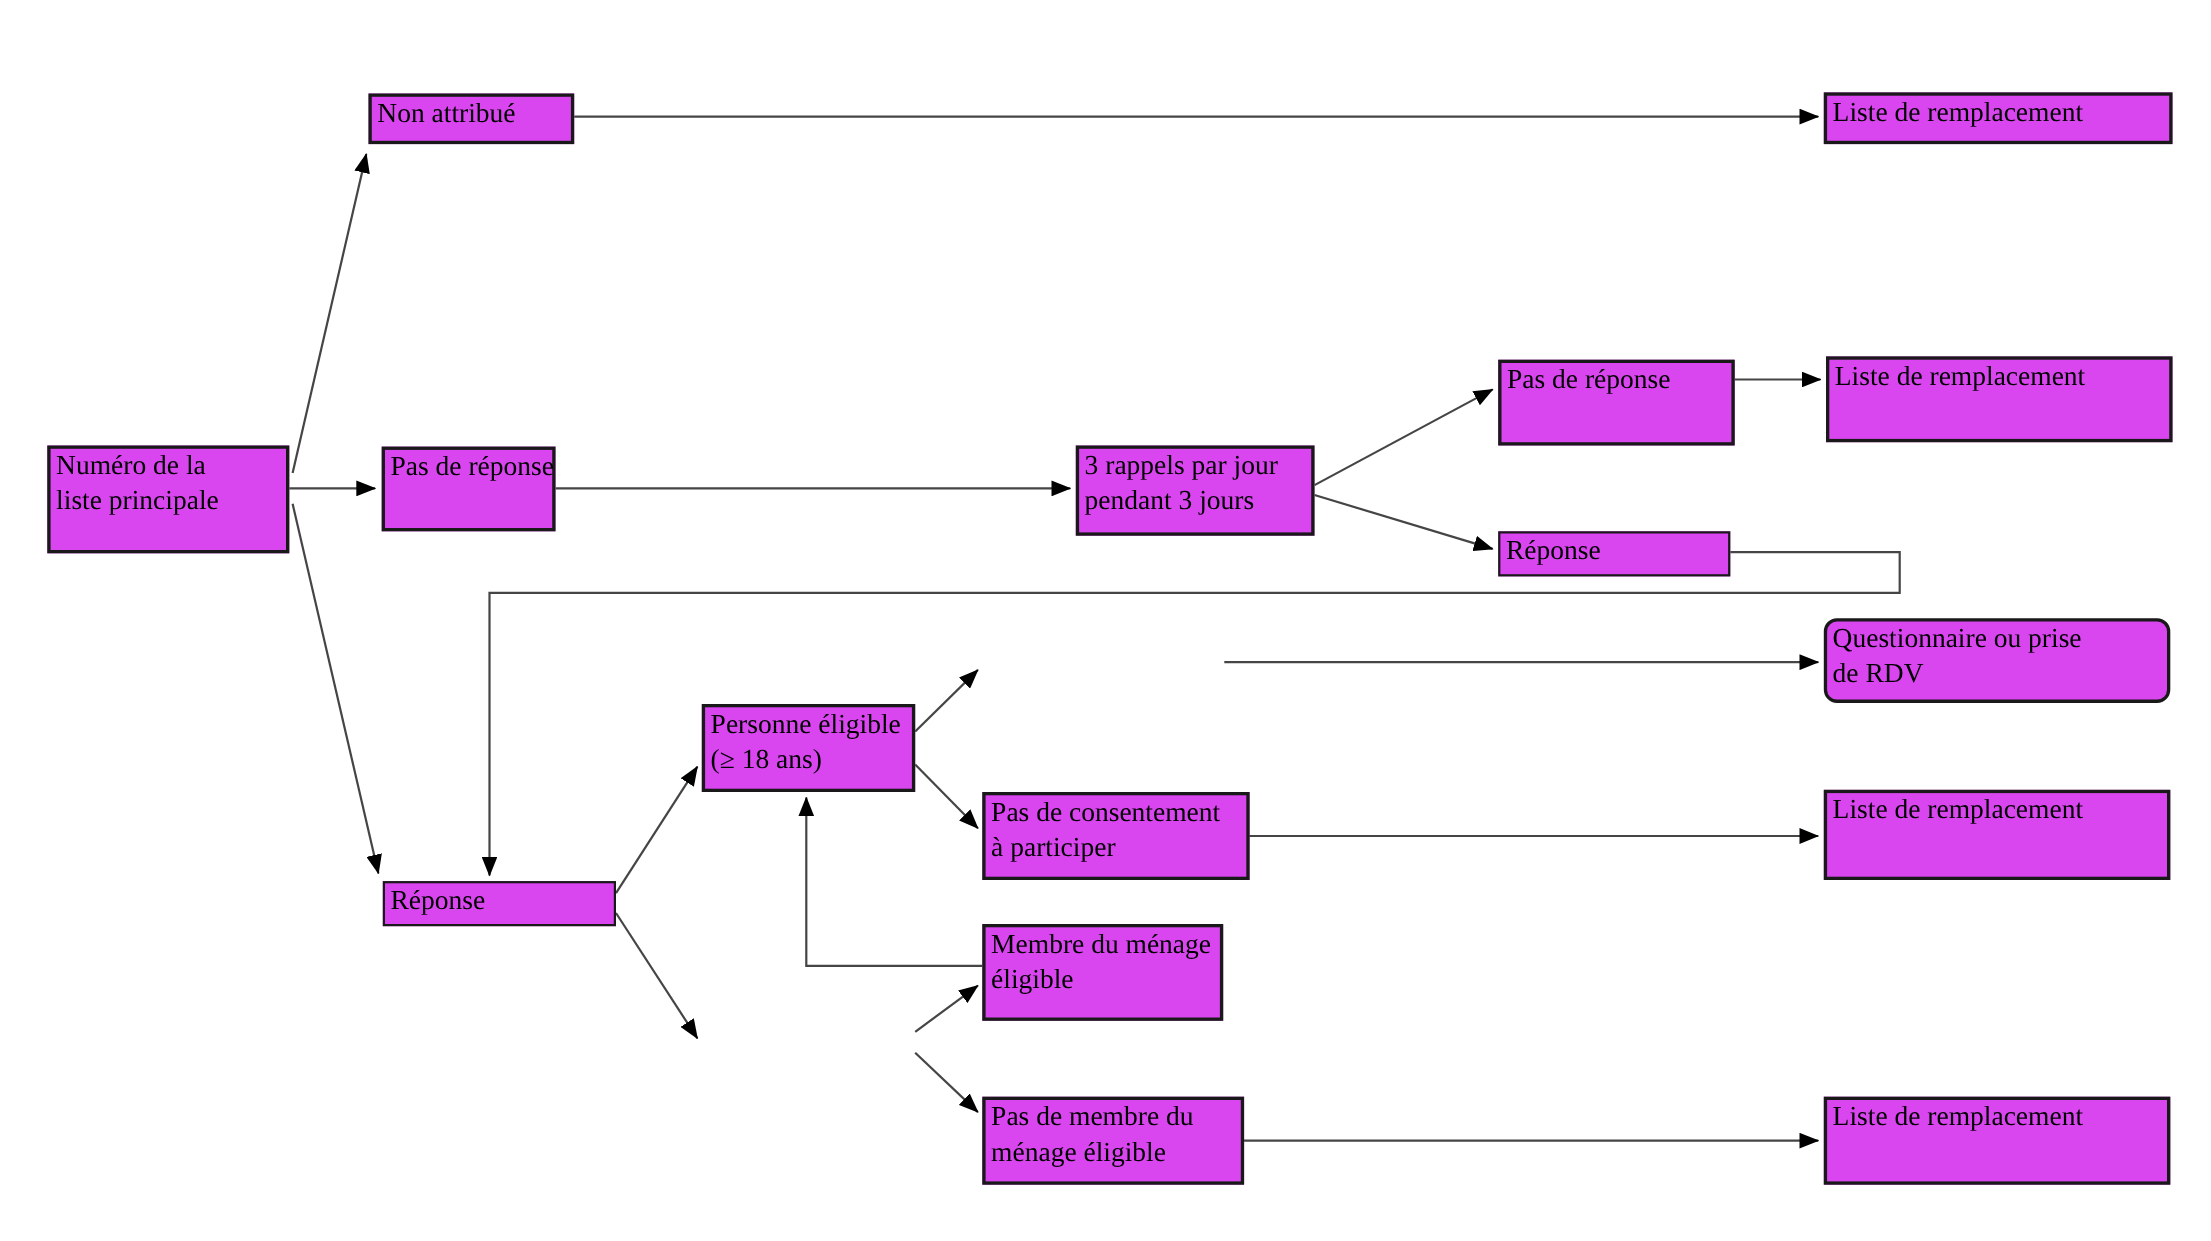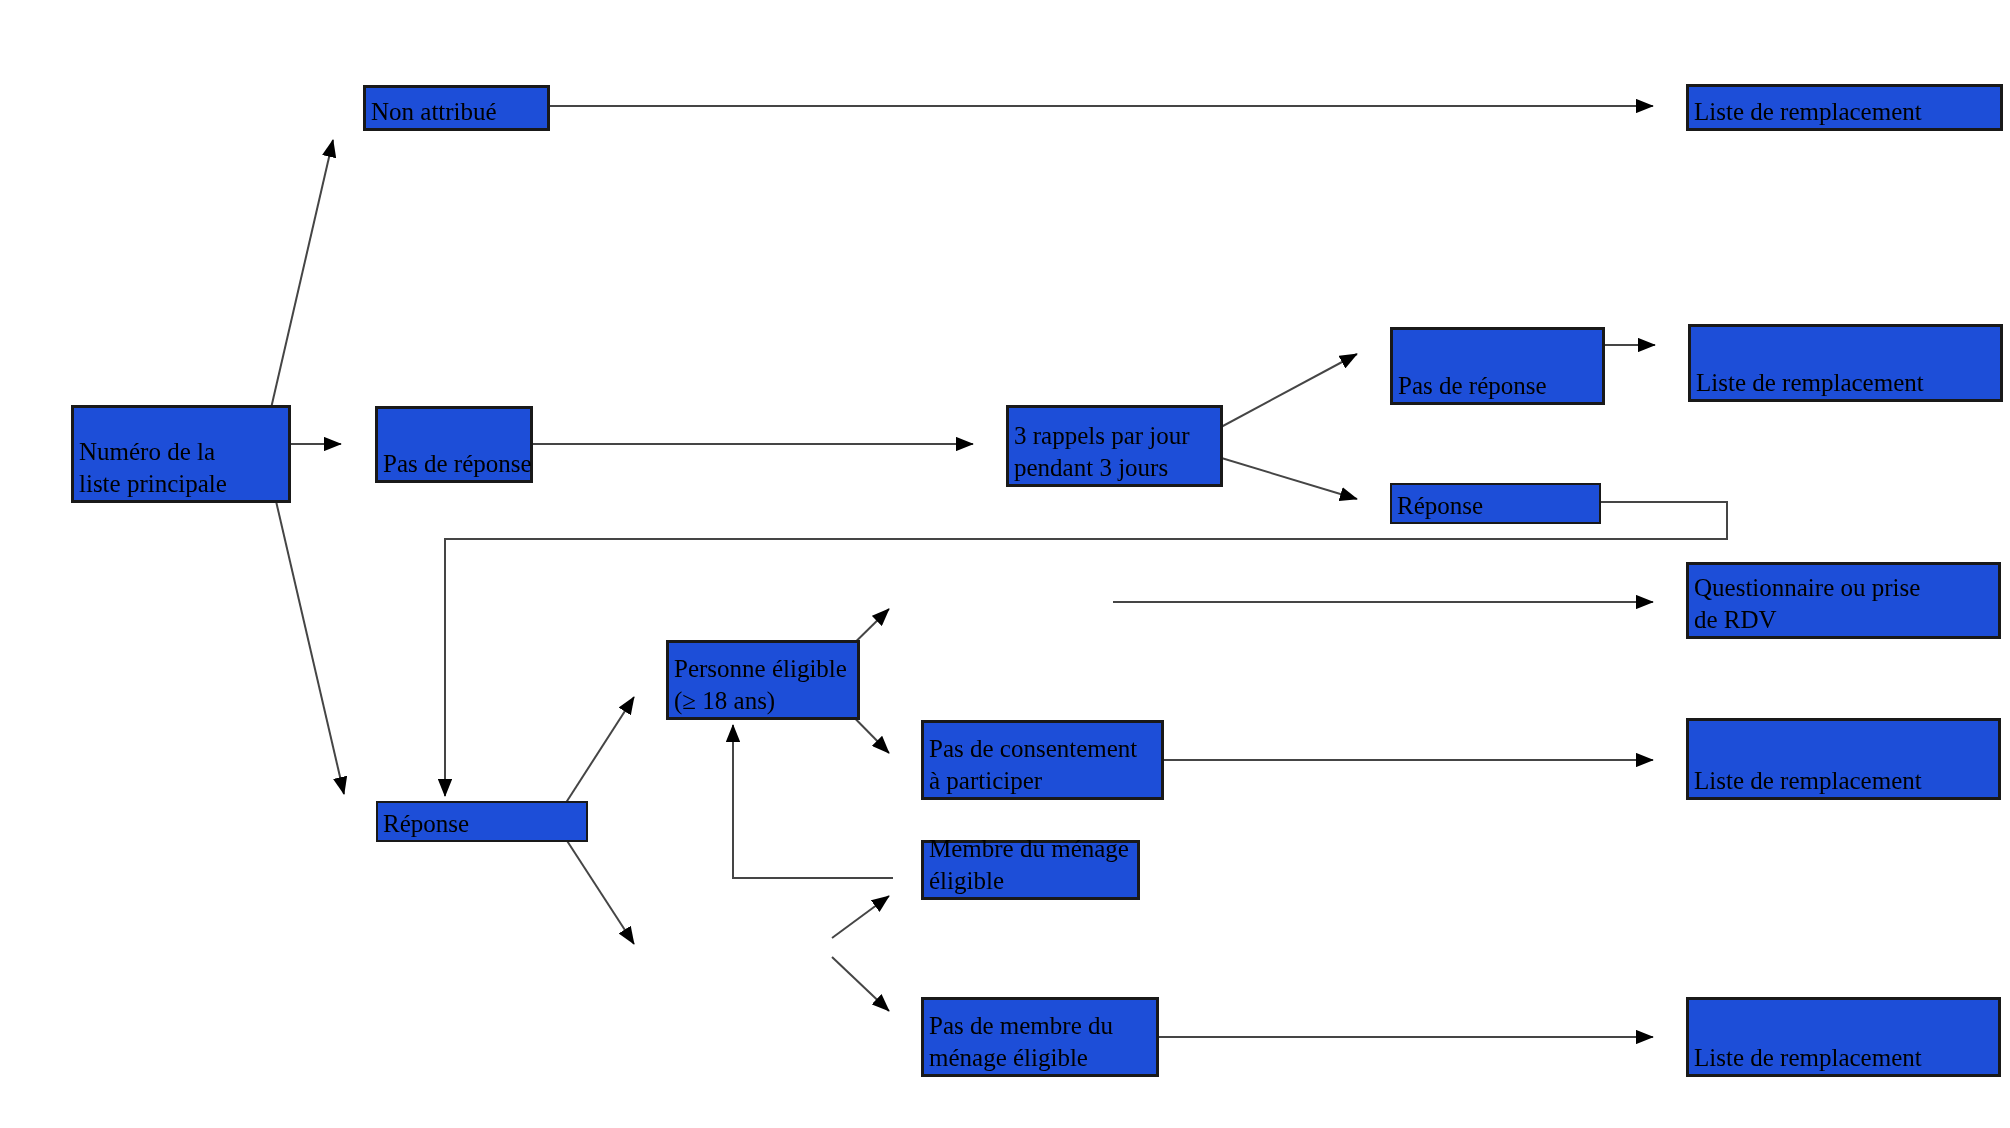--- a/index.html
+++ b/index.html
@@ -18,51 +18,50 @@
   #edges {
     position: absolute;
     left: 0;
     top: 0;
     width: 2010px;
     height: 1128px;
   }
   .node {
     position: absolute;
     box-sizing: border-box;
-    background: #1d4ed8;
+    background: #d946ef;
     border: 3px solid #191919;
     display: flex;
-    align-items: flex-end;
+    align-items: flex-start;
     color: #000000;
     font-size: 25px;
     line-height: 32px;
-    margin-left: 28px;
   }
   .node .lbl {
     display: block;
     padding-left: 5px;
     white-space: pre;
   }
   
   .n-numero            { left:43px;   top:405px; width:220px; height:98px; }
   .n-non-attribue      { left:335px;  top:85px;  width:187px; height:46px; }
   .n-liste1            { left:1658px; top:84px;  width:317px; height:47px; }
   .n-pas-reponse1      { left:347px;  top:406px; width:158px; height:77px; }
   .n-rappels           { left:978px;  top:405px; width:217px; height:82px; }
   .n-pas-reponse2      { left:1362px; top:327px; width:215px; height:78px; }
   .n-liste2            { left:1660px; top:324px; width:315px; height:78px; }
   .n-reponse-rappels   { left:1362px; top:483px; width:211px; height:41px; border-width:2.5px; }
   .n-reponse-main      { left:348px;  top:801px; width:212px; height:41px; border-width:2.5px; }
   .n-personne-eligible { left:638px;  top:640px; width:194px; height:80px; }
   .n-consentement      { left:893px;  top:562px; width:220px; height:80px; }
-  .n-questionnaire     { left:1658px; top:562px; width:315px; height:77px; }
+  .n-questionnaire     { left:1658px; top:562px; width:315px; height:77px;border-radius:12px; }
   .n-pas-consentement  { left:893px;  top:720px; width:243px; height:80px; }
   .n-liste3            { left:1658px; top:718px; width:315px; height:82px; }
   .n-personne-non-elig { left:638px;  top:918px; width:194px; height:80px; }
-  .n-membre-menage     { left:893px;  top:840px; width:219px; height:60px; }
+  .n-membre-menage     { left:893px;  top:840px; width:219px; height:88px; }
   .n-pas-membre        { left:893px;  top:997px; width:238px; height:80px; }
   .n-liste4            { left:1658px; top:997px; width:315px; height:80px; }
 </style>
 </head>
 <body>
 
 <div id="canvas">
 
   <svg id="edges" viewBox="0 0 2010 1128" xmlns="http://www.w3.org/2000/svg">
     <defs>

